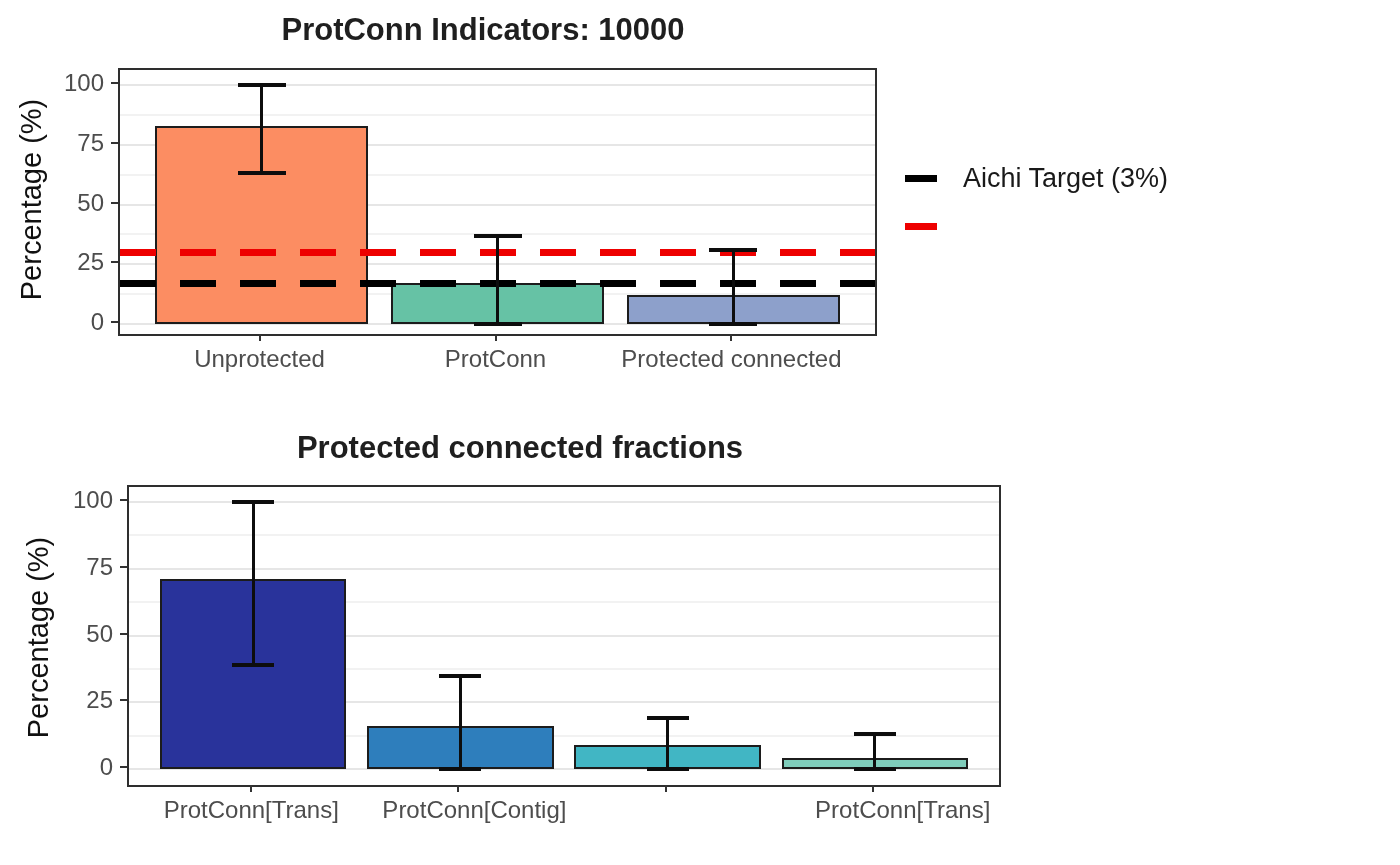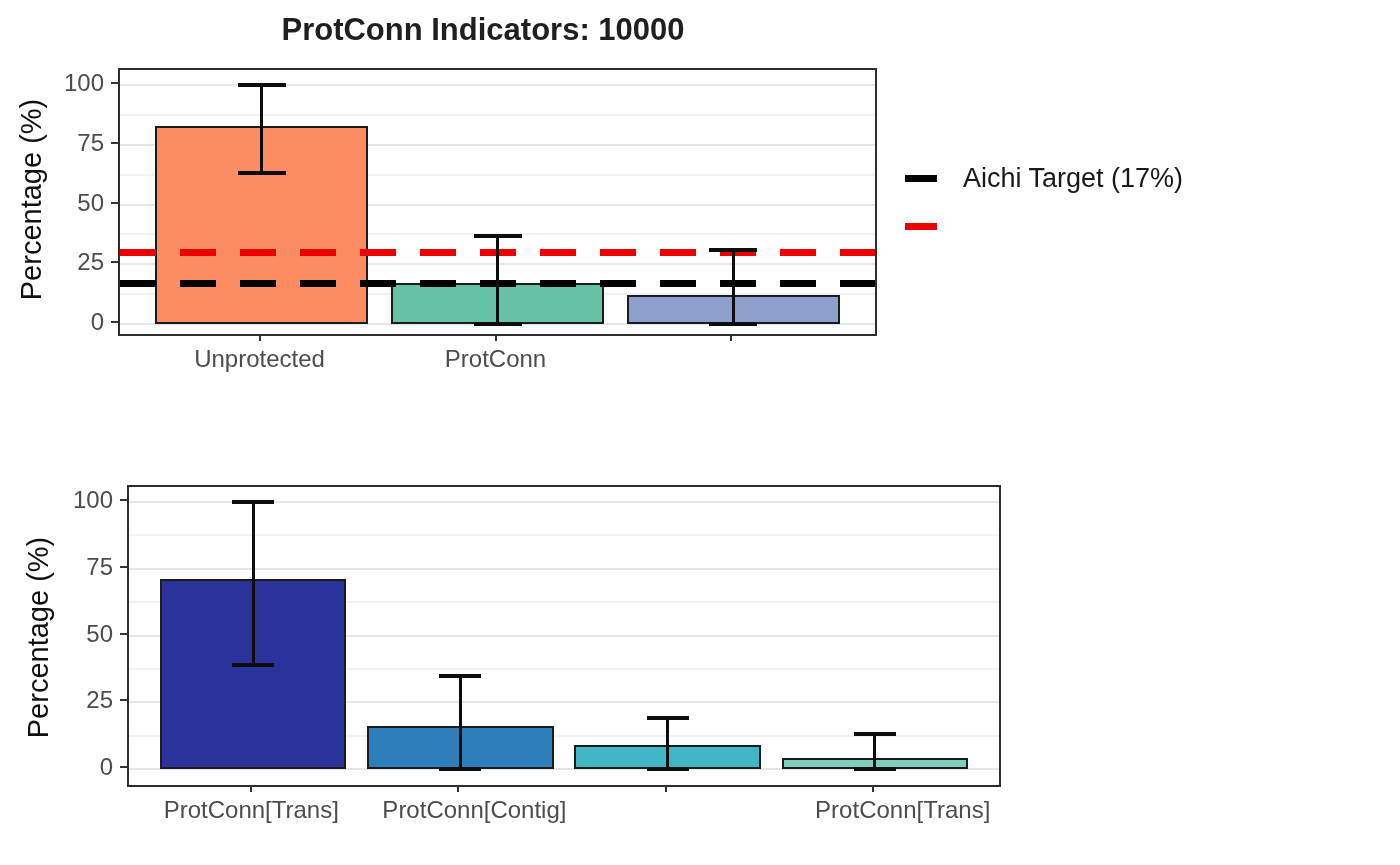--- a/index.html
+++ b/index.html
@@ -66,27 +66,28 @@
       <div class="errbar-cap" style="left: 353.5px; width: 48px; top: 163.57px;"></div>
       <div class="errbar-cap" style="left: 353.5px; width: 48px; top: 252px;"></div>
       <div class="errbar-line" style="left: 611.938px; top: 179.91px; height: 74.09px;"></div>
       <div class="errbar-cap" style="left: 589.438px; width: 48px; top: 177.91px;"></div>
       <div class="errbar-cap" style="left: 589.438px; width: 48px; top: 252px;"></div>
     </div>
 
   <div class="legend" id="legend" style="left:905px;top:158px;">
     <div class="legend-item">
       <span class="legend-key" id="lkey0" style="background: rgb(0, 0, 0);"></span>
-      <span class="legend-label">Aichi Target (17%)</span>
+      <span class="legend-label">Aichi Target (3%)</span>
     </div>
     <div class="legend-item">
       <span class="legend-key" id="lkey1" style="background: rgb(238, 0, 0);"></span>
     </div>
   </div>
 
+  <div class="plot-title" id="title1" style="left:520px;top:430px;">Protected connected fractions</div>
   <div class="ylab" id="ylab1" style="left:-162px;top:621px;">Percentage (%)</div>
   <div class="panel" id="panel1" style="left:127px;top:485px;width:870px;height:298px;">
       <div class="gridline minor" style="top: 247.625px;"></div>
       <div class="gridline minor" style="top: 180.875px;"></div>
       <div class="gridline minor" style="top: 114.125px;"></div>
       <div class="gridline minor" style="top: 47.375px;"></div>
       <div class="gridline major" style="top: 281px;"></div>
       <div class="gridline major" style="top: 214.25px;"></div>
       <div class="gridline major" style="top: 147.5px;"></div>
       <div class="gridline major" style="top: 80.75px;"></div>
@@ -117,20 +118,21 @@
     <div class="tickmark-y" style="left: 111px; top: 201.5px;"></div>
     <div class="ytick-label" style="left: 34px; top: 129.75px;">75</div>
     <div class="tickmark-y" style="left: 111px; top: 141.75px;"></div>
     <div class="ytick-label" style="left: 34px; top: 70px;">100</div>
     <div class="tickmark-y" style="left: 111px; top: 82px;"></div>
     <div class="tickmark-x" style="left: 258.562px; top: 334px;"></div>
     <div class="xtick-label" style="left: 259.562px; top: 346px;">Unprotected</div>
     <div class="tickmark-x" style="left: 494.5px; top: 334px;"></div>
     <div class="xtick-label" style="left: 495.5px; top: 346px;">ProtConn</div>
     <div class="tickmark-x" style="left: 730.438px; top: 334px;"></div>
+    <div class="xtick-label" style="left: 731.438px; top: 346px;">Protected connected</div>
     <div class="ytick-label" style="left: 43px; top: 754px;">0</div>
     <div class="tickmark-y" style="left: 120px; top: 766px;"></div>
     <div class="ytick-label" style="left: 43px; top: 687.25px;">25</div>
     <div class="tickmark-y" style="left: 120px; top: 699.25px;"></div>
     <div class="ytick-label" style="left: 43px; top: 620.5px;">50</div>
     <div class="tickmark-y" style="left: 120px; top: 632.5px;"></div>
     <div class="ytick-label" style="left: 43px; top: 553.75px;">75</div>
     <div class="tickmark-y" style="left: 120px; top: 565.75px;"></div>
     <div class="ytick-label" style="left: 43px; top: 487px;">100</div>
     <div class="tickmark-y" style="left: 120px; top: 499px;"></div>

